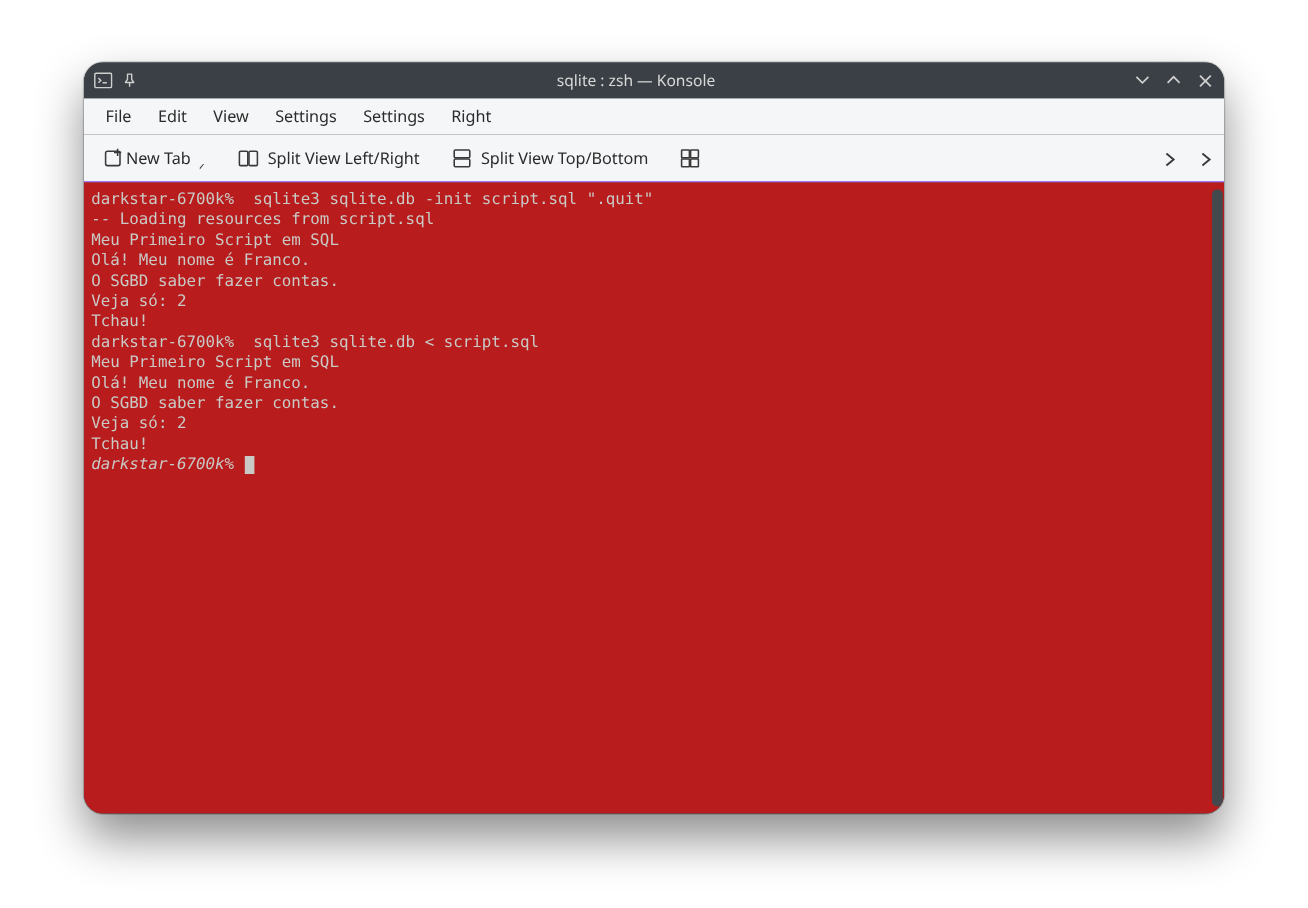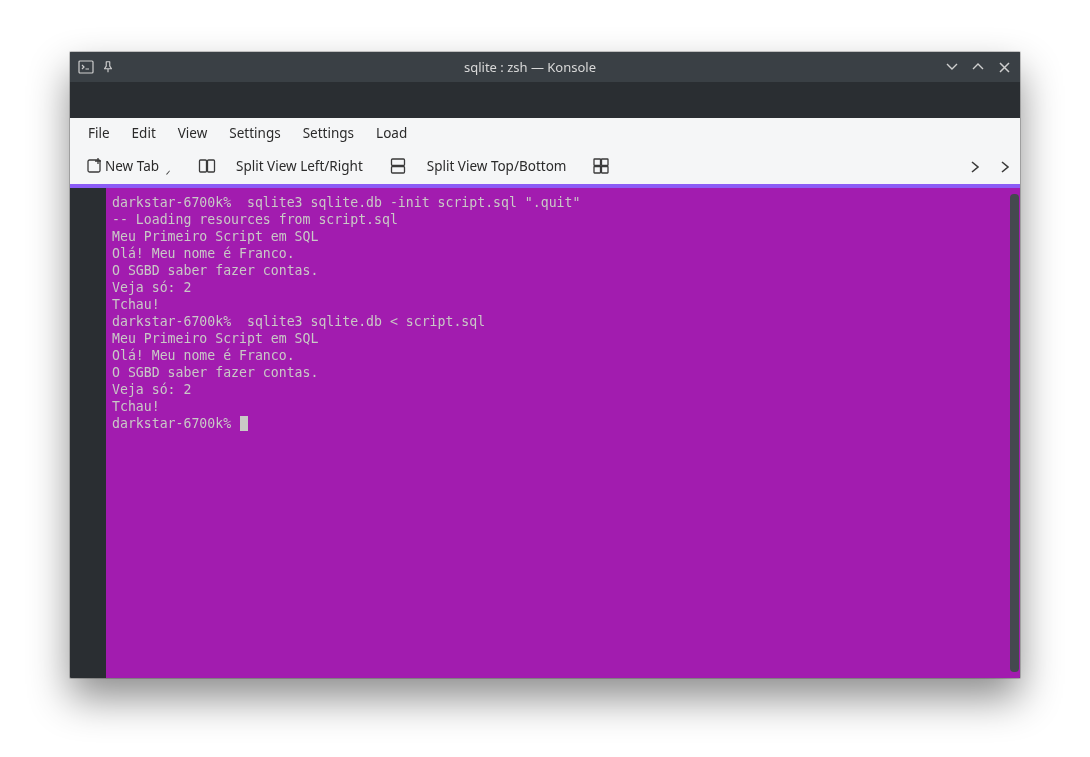--- a/index.html
+++ b/index.html
@@ -10,21 +10,21 @@
     height: 757px;
     position: relative;
   }
   .window {
     position: absolute;
     left: 70px;
     top: 52px;
     width: 950px;
     height: 626px;
     background: #2a2e32;
-    border-radius: 1px;
+    border-radius: 16px;
     box-shadow: 0 20px 40px rgba(0,0,0,0.45), 0 0 0 1px rgba(0,0,0,0.2);
     overflow: hidden;
     display: flex;
     flex-direction: column;
   }
   .titlebar {
     height: 30px;
     background: #3a4045;
     display: flex;
     align-items: center;
@@ -39,73 +39,71 @@
   .win-btn { cursor: pointer; width: 16px; height: 16px; display:flex; align-items:center; justify-content:center;}
   .menubar {
     background: #f5f6f7;
     height: 30px;
     display: flex;
     align-items: center;
     padding: 0 8px;
     gap: 2px;
     font-size: 13.5px;
     color: #2b2b2b;
-    margin-top: 36px;
   }
   .menu-item {
     padding: 4px 10px;
     border-radius: 3px;
     cursor: pointer;
   }
   .toolbar {
     background: #f5f6f7;
     height: 40px;
     display: flex;
     align-items: center;
     padding: 0 10px;
     gap: 14px;
     font-size: 13.5px;
     color: #2b2b2b;
-    border-bottom: 4px solid #8b5cf6;
+    border-bottom: 1px solid #8b5cf6;
   }
   .tool-btn {
     display: flex;
     align-items: center;
-    gap: 20px;
+    gap: 7px;
     padding: 4px 6px;
     cursor: pointer;
     border-radius: 3px;
   }
   .tool-icon { width:18px; height:18px; display:flex; align-items:center; justify-content:center;}
   .toolbar-right {
     margin-left: auto;
     display: flex;
     gap: 18px;
     align-items: center;
   }
   .chev { width:12px; height:12px; cursor:pointer; }
   .terminal {
     flex: 1;
-    background: #a21caf;
+    background: #b91c1c;
     position: relative;
     padding: 6px 0 6px 6px;
     overflow: hidden;
     display: flex;
-    margin-left: 36px;
   }
   .term-content {
     flex: 1;
     font-family: "DejaVu Sans Mono","Liberation Mono","Consolas",monospace;
     font-size: 13.2px;
     line-height: 17px;
     color: #c9c9c6;
     white-space: pre;
   }
   .term-line { white-space: pre; }
-  .prompt { color: #c9c9c6; }
+  .prompt { color: #c9c9c6; font-style: italic; }
   .cursor {
     display: inline-block;
     width: 8px;
     height: 15px;
     background: #c9c9c6;
     vertical-align: text-bottom;
     margin-left: 1px;
   }
   .scrollbar {
     width: 12px;
@@ -163,21 +161,21 @@
       </span>
     </div>
   </div>
 
   <div class="menubar">
     <div class="menu-item"><span>File</span></div>
     <div class="menu-item"><span>Edit</span></div>
     <div class="menu-item"><span>View</span></div>
     <div class="menu-item"><span>Settings</span></div>
     <div class="menu-item"><span>Settings</span></div>
-    <div class="menu-item"><span>Load</span></div>
+    <div class="menu-item"><span>Right</span></div>
   </div>
 
   <div class="toolbar">
     <div class="tool-btn newtab-chev-wrap">
       <span class="tool-icon">
         <svg width="18" height="18" viewBox="0 0 18 18">
           <rect x="2" y="3" width="12" height="12" rx="1.5" fill="none" stroke="#3a3a3a" stroke-width="1.3"></rect>
           <path d="M12 1 L12 7 M9 4 L15 4" stroke="#3a3a3a" stroke-width="1.3"></path>
         </svg>
       </span>

